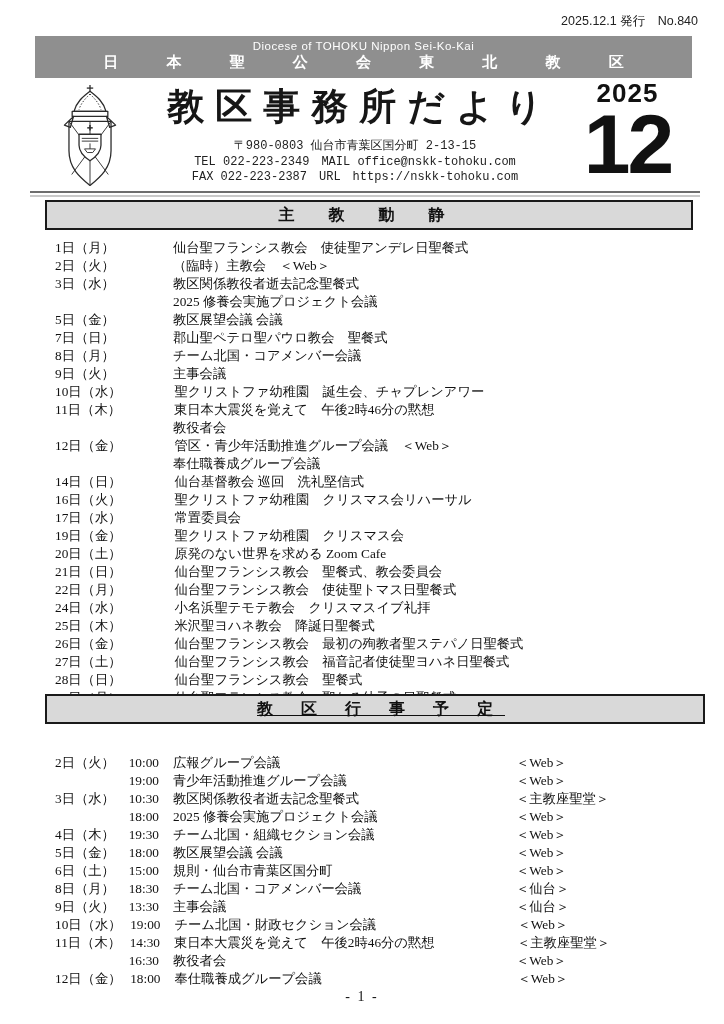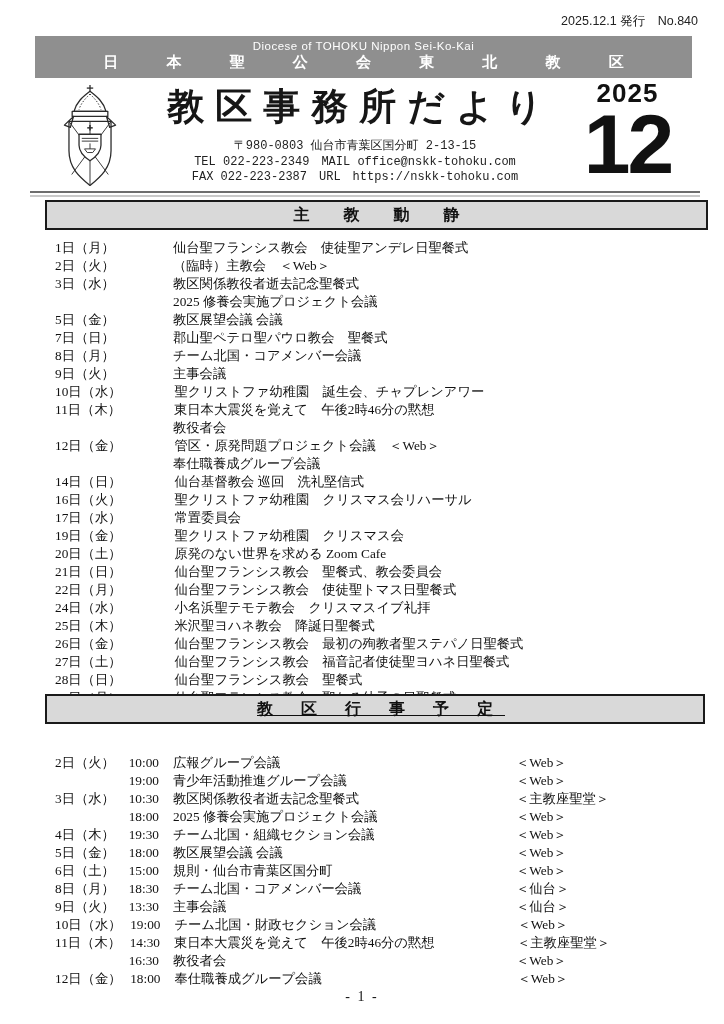--- a/index.html
+++ b/index.html
@@ -45,21 +45,21 @@
     border-top:2px solid #6e6e6e;border-bottom:2px solid #c9c9c9;
   }
 
   
   .section-bar{
     position:absolute;left:45px;width:644px;height:26px;
     background:#d9d9d9;border:2px solid #1a1a1a;
     text-align:center;line-height:26px;font-size:16px;font-weight:bold;
     white-space:nowrap;color:#101010;
   }
-  .bar1{top:200px;letter-spacing:15px;padding-left:15px;}
+  .bar1{top:200px;letter-spacing:15px;}
   .bar2{top:694px;letter-spacing:12px;padding-left:12px;text-decoration:underline;}
 
   
   .schedule{position:absolute;left:55px;width:650px;font-size:13.3px;}
   .sched1{top:239px;}
   .sched2{top:754px;}
   .row{display:flex;height:18px;line-height:18px;align-items:baseline;}
   .col-date{flex:0 0 65px;text-align:left;white-space:pre;}
   .sched1 .col-text{margin-left:53px;white-space:pre;}
   .col-time{flex:0 0 34px;margin-left:5px;text-align:right;white-space:pre;}
@@ -173,21 +173,21 @@
       <span class="col-text">東日本大震災を覚えて　午後2時46分の黙想</span>
     </div>
 
     <div class="row">
       <span class="col-date"></span>
       <span class="col-text">教役者会</span>
     </div>
 
     <div class="row">
       <span class="col-date">12日（金）</span>
-      <span class="col-text">管区・原発問題プロジェクト会議　＜Web＞</span>
+      <span class="col-text">管区・青少年活動推進グループ会議　＜Web＞</span>
     </div>
 
     <div class="row">
       <span class="col-date"></span>
       <span class="col-text">奉仕職養成グループ会議</span>
     </div>
 
     <div class="row">
       <span class="col-date">14日（日）</span>
       <span class="col-text">仙台基督教会 巡回　洗礼堅信式</span>

